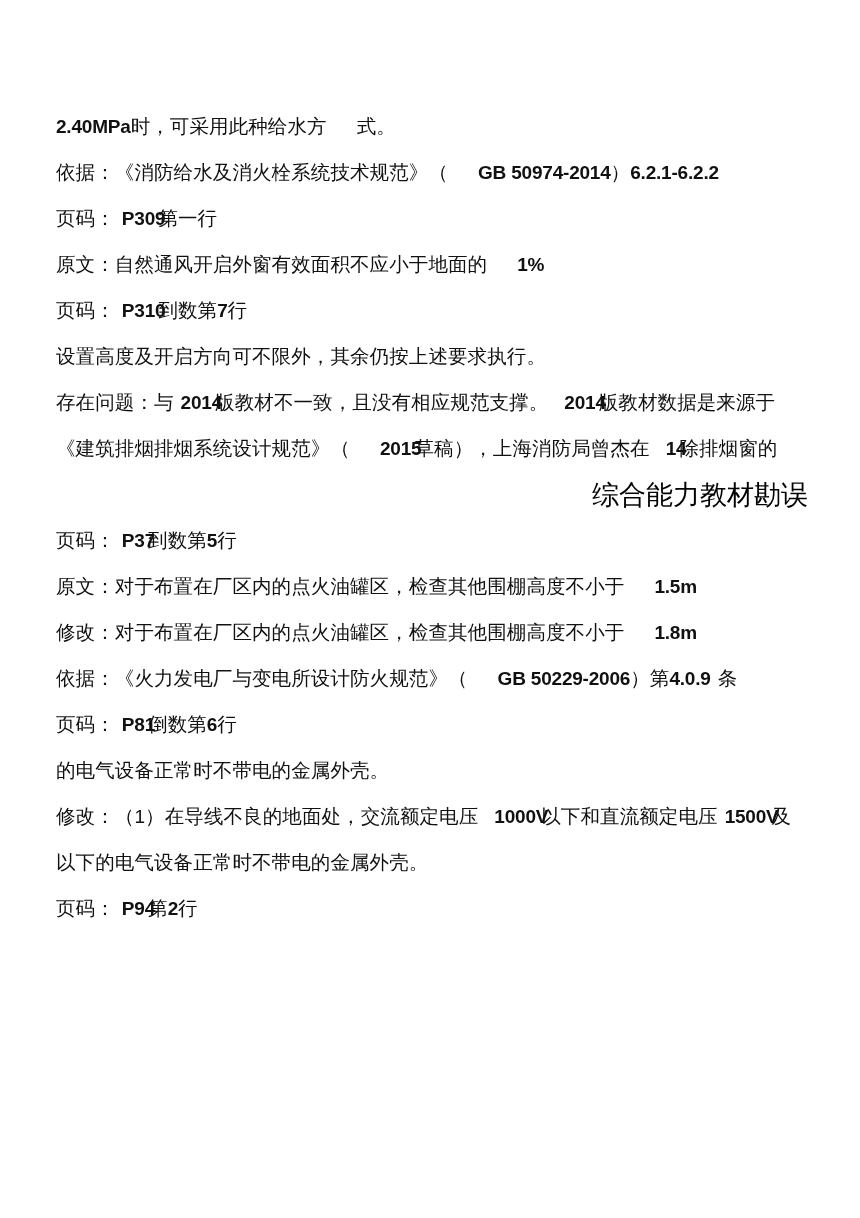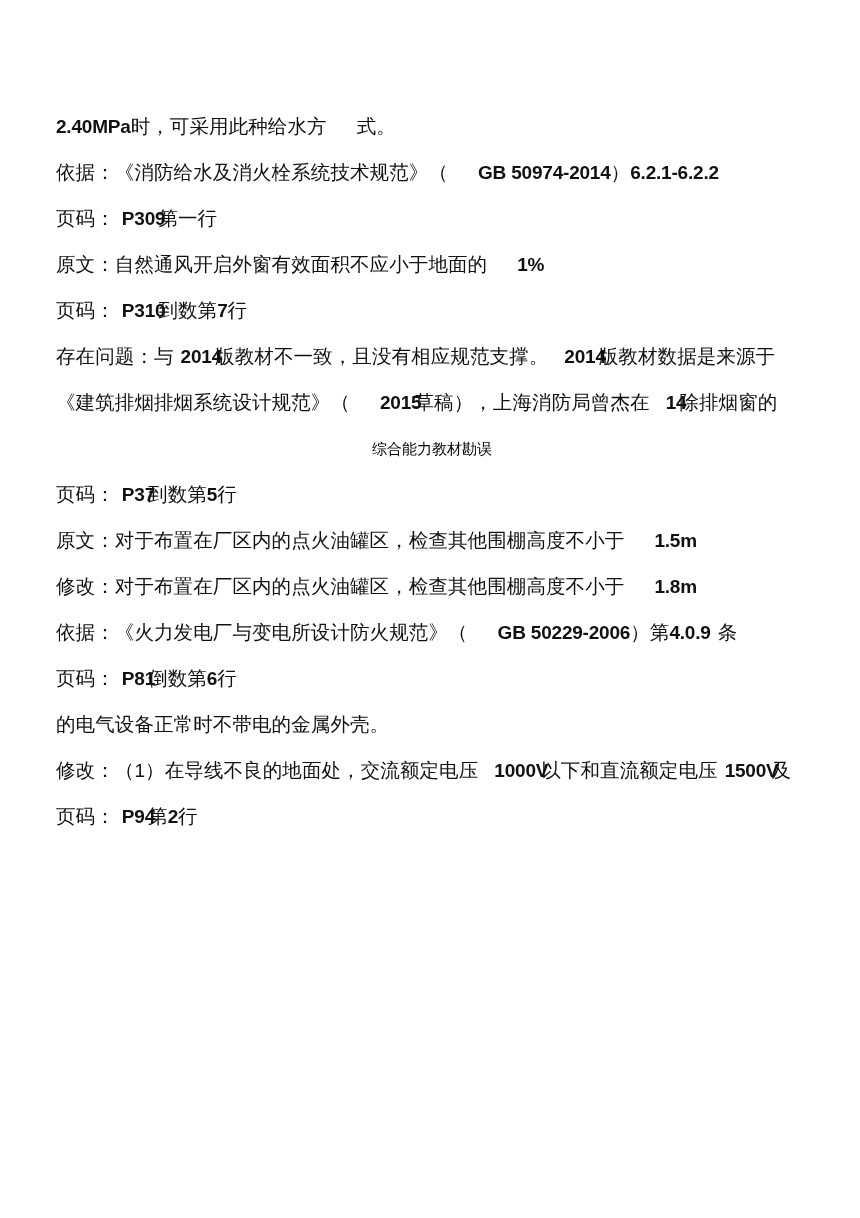--- a/index.html
+++ b/index.html
@@ -43,23 +43,23 @@
     font-weight: bold;
     font-size: 19px;
     letter-spacing: -0.2px;
   }
   .lat-n {
     font-family: "Liberation Sans", "DejaVu Sans", sans-serif;
     font-weight: normal;
     font-size: 19px;
   }
   .title-line {
-    font-size: 15px;
+    font-size: 27px;
     line-height: 46px;
-    text-align: center;
+    text-align: right;
     white-space: pre;
   }
   .sp-s  { display: inline-block; width: 7px; }
   .sp-m  { display: inline-block; width: 16px; }
   .sp-l  { display: inline-block; width: 30px; }
   .overlap { margin-left: -7px; }
 </style>
 </head>
 <body>
 
@@ -70,20 +70,21 @@
 
     <div class="line"><span>依据：《消防给水及消火栓系统技术规范》（</span><span class="sp-l"></span><span class="lat">GB 50974-2014</span><span>）</span><span class="lat">6.2.1-6.2.2</span></div>
 
     <div class="line"><span>页码：</span><span class="sp-s"></span><span class="lat">P309</span><span class="overlap">第一行</span></div>
 
     <div class="line"><span>原文：自然通风开启外窗有效面积不应小于地面的</span><span class="sp-l"></span><span class="lat">1%</span></div>
 
     <div class="line"><span>页码：</span><span class="sp-s"></span><span class="lat">P310</span><span class="overlap">到数第</span><span class="lat">7</span><span>行</span></div>
 
 
+    <div class="line"><span>设置高度及开启方向可不限外，其余仍按上述要求执行。</span></div>
 
     <div class="line"><span>存在问题：与</span><span class="sp-s"></span><span class="lat">2014</span><span class="overlap">版教材不一致，且没有相应规范支撑。</span><span class="sp-m"></span><span class="lat">2014</span><span class="overlap">版教材数据是来源于</span></div>
 
     <div class="line"><span>《建筑排烟排烟系统设计规范》（</span><span class="sp-l"></span><span class="lat">2015</span><span class="overlap">草稿），上海消防局曾杰在</span><span class="sp-m"></span><span class="lat">14</span><span class="overlap">除排烟窗的</span></div>
 
 
     <div class="title-line"><span>综合能力教材勘误</span></div>
 
     <div class="line"><span>页码：</span><span class="sp-s"></span><span class="lat">P37</span><span class="overlap">到数第</span><span class="lat">5</span><span>行</span></div>
 
@@ -93,18 +94,19 @@
 
     <div class="line"><span>依据：《火力发电厂与变电所设计防火规范》（</span><span class="sp-l"></span><span class="lat">GB 50229-2006</span><span>）第</span><span class="lat">4.0.9</span><span class="sp-s"></span><span>条</span></div>
 
     <div class="line"><span>页码：</span><span class="sp-s"></span><span class="lat">P81</span><span class="overlap">倒数第</span><span class="lat">6</span><span>行</span></div>
 
 
     <div class="line"><span>的电气设备正常时不带电的金属外壳。</span></div>
 
     <div class="line"><span>修改：（</span><span class="lat-n">1</span><span>）在导线不良的地面处，交流额定电压</span><span class="sp-m"></span><span class="lat">1000V</span><span class="overlap">以下和直流额定电压</span><span class="sp-s"></span><span class="lat">1500V</span><span class="overlap">及</span></div>
 
+    <div class="line"><span>以下的电气设备正常时不带电的金属外壳。</span></div>
 
 
     <div class="line"><span>页码：</span><span class="sp-s"></span><span class="lat">P94</span><span class="overlap">第</span><span class="lat">2</span><span>行</span></div>
 
   </div>
 </div>
 
 </body></html>

